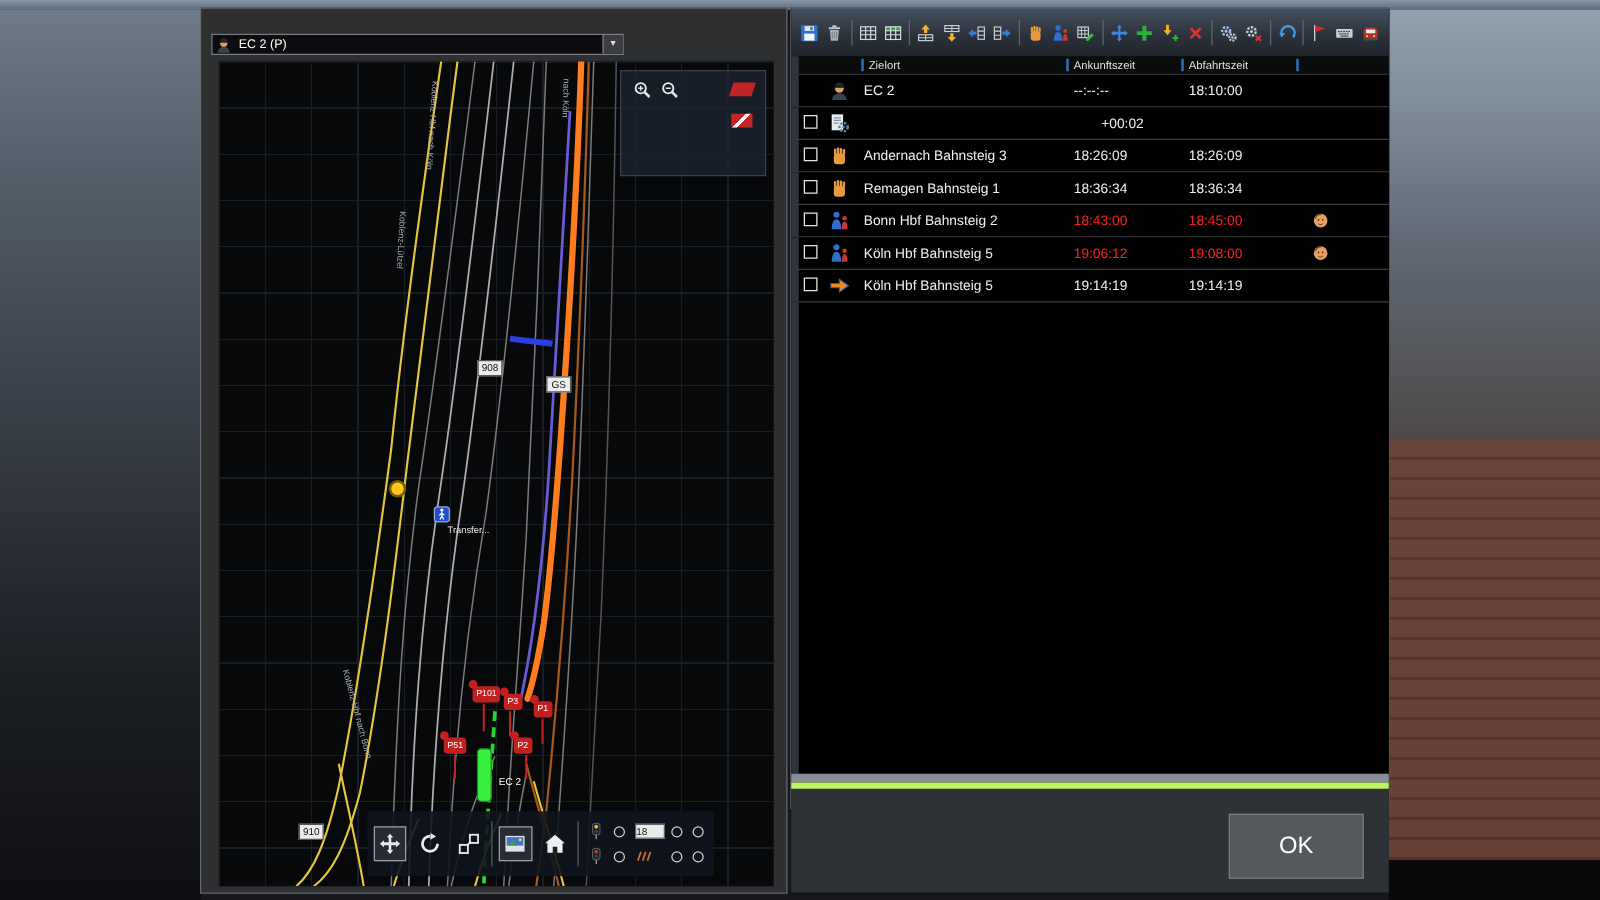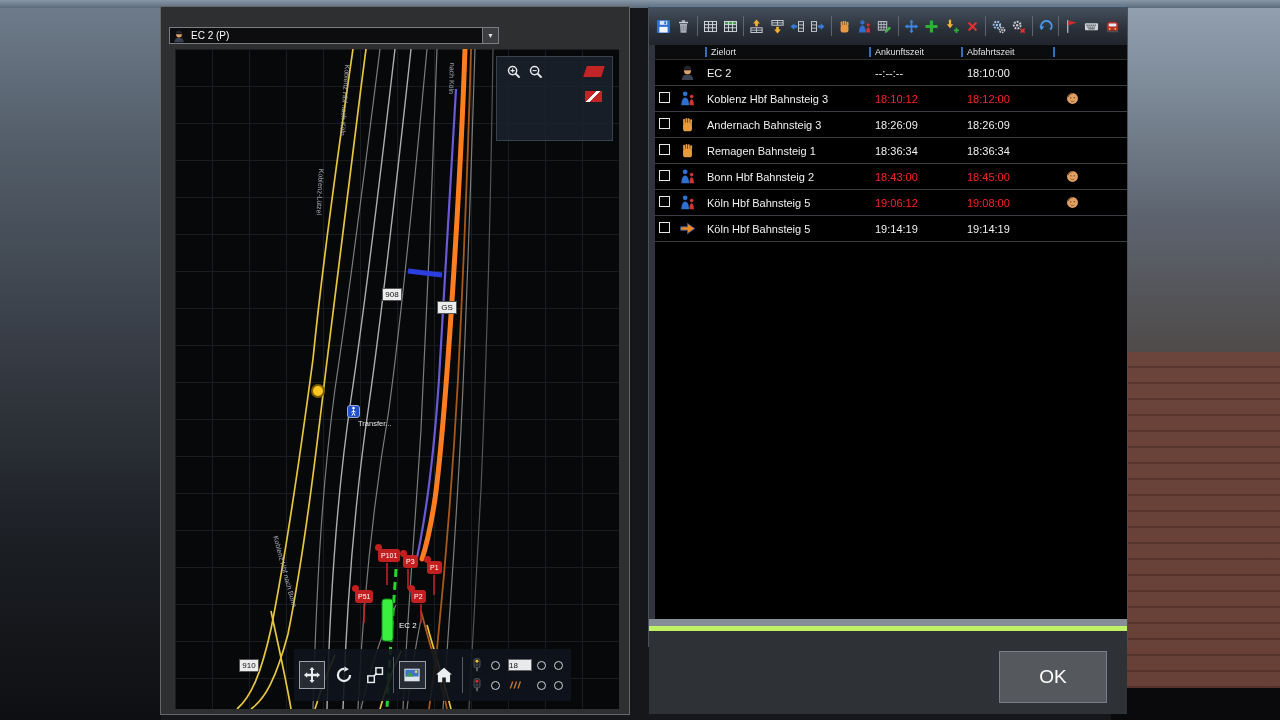--- a/index.html
+++ b/index.html
@@ -59,21 +59,21 @@
   .mtbtn{width:28px;height:28px;background:transparent;border:1px solid transparent;display:flex;align-items:center;justify-content:center;padding:0;cursor:pointer}
   .mtbtn.brd{border-color:#9aa0a8;background:#262b34}
   .mtbtn svg{width:18px;height:18px}
   .vsep{width:1px;height:36px;background:#555b64}
   .opts{display:grid;grid-template-columns:16px 12px 24px 12px 12px;grid-auto-rows:20px;column-gap:5px;align-items:center;margin-left:2px}
   .radio{width:9px;height:9px;border:1px solid #cfd4da;border-radius:50%;background:#10141a;display:inline-block;cursor:pointer}
   .valbox{min-width:20px;height:12px;background:#e8eaec;color:#111;font-size:8px;line-height:12px;text-align:left;border:1px solid #666}
   .sig svg{width:14px;height:16px;display:block}
 
   
-  .rwin{position:absolute;left:648px;top:6px;width:480px;height:641px;background:#14161a;border:1px solid #4c5158;border-top-color:#5f7da0}
+  .rwin{position:absolute;left:632px;top:6px;width:480px;height:641px;background:#14161a;border:1px solid #4c5158;border-top-color:#5f7da0}
   .rtb{position:absolute;left:0;top:0;width:100%;height:38px;background:linear-gradient(#45505e,#2a3039 60%,#20252c);display:flex;align-items:center;padding:0 5px;gap:1px}
   .tbtn{width:20px;height:20px;background:transparent;border:none;display:flex;align-items:center;justify-content:center;padding:0;cursor:pointer}
   .tbtn svg{width:15px;height:15px}
   .tsep{width:1px;height:20px;background:#5a6675;margin:0 2px;flex:0 0 auto}
 
   .thead{position:absolute;left:0;top:38px;width:100%;height:15px;background:#0b0c0e;display:grid;grid-template-columns:20px 30px 164px 92px 92px 1fr;border-left:6px solid #2f343c;color:#e0e0e0;font-size:9px;align-items:center;border-bottom:1px solid #2c2c2c}
   .hc{position:relative;height:100%;display:flex;align-items:center;padding-left:6px;cursor:pointer}
   .hz::before,.ha::before,.hd::before,.hf::before{content:"";position:absolute;left:0;top:2px;bottom:2px;width:2px;background:var(--accent)}
 
   .listbg{position:absolute;left:0;top:53px;width:100%;height:559px;background:#000;border-left:6px solid #2f343c}
@@ -564,37 +564,33 @@
             <svg>
               <use href="#s-driver"></use>
             </svg>
           </div>
         <div class="cz">EC 2</div>
         <div class="ca">--:--:--</div>
         <div class="cd">18:10:00</div>
         <div class="cf"></div>
       </div>
 
-
-      <div class="trow late">
+      <div class="trow">
         <div class="cc"><span class="cbx"></span></div>
         <div class="ci">
             <svg>
-              <use href="#s-pass"></use>
-            </svg>
-          </div>
-        <div class="cz">Koblenz Hbf Bahnsteig 3</div>
-        <div class="ca">18:10:12</div>
-        <div class="cd">18:12:00</div>
-        <div class="cf">
-            <svg>
-              <use href="#s-face"></use>
-            </svg>
-          </div>
-      </div>
+              <use href="#s-note"></use>
+            </svg>
+          </div>
+        <div class="cz"></div>
+        <div class="ca off">+00:02</div>
+        <div class="cd"></div>
+        <div class="cf"></div>
+      </div>
+
 
       <div class="trow">
         <div class="cc"><span class="cbx"></span></div>
         <div class="ci">
             <svg>
               <use href="#s-hand"></use>
             </svg>
           </div>
         <div class="cz">Andernach Bahnsteig 3</div>
         <div class="ca">18:26:09</div>

